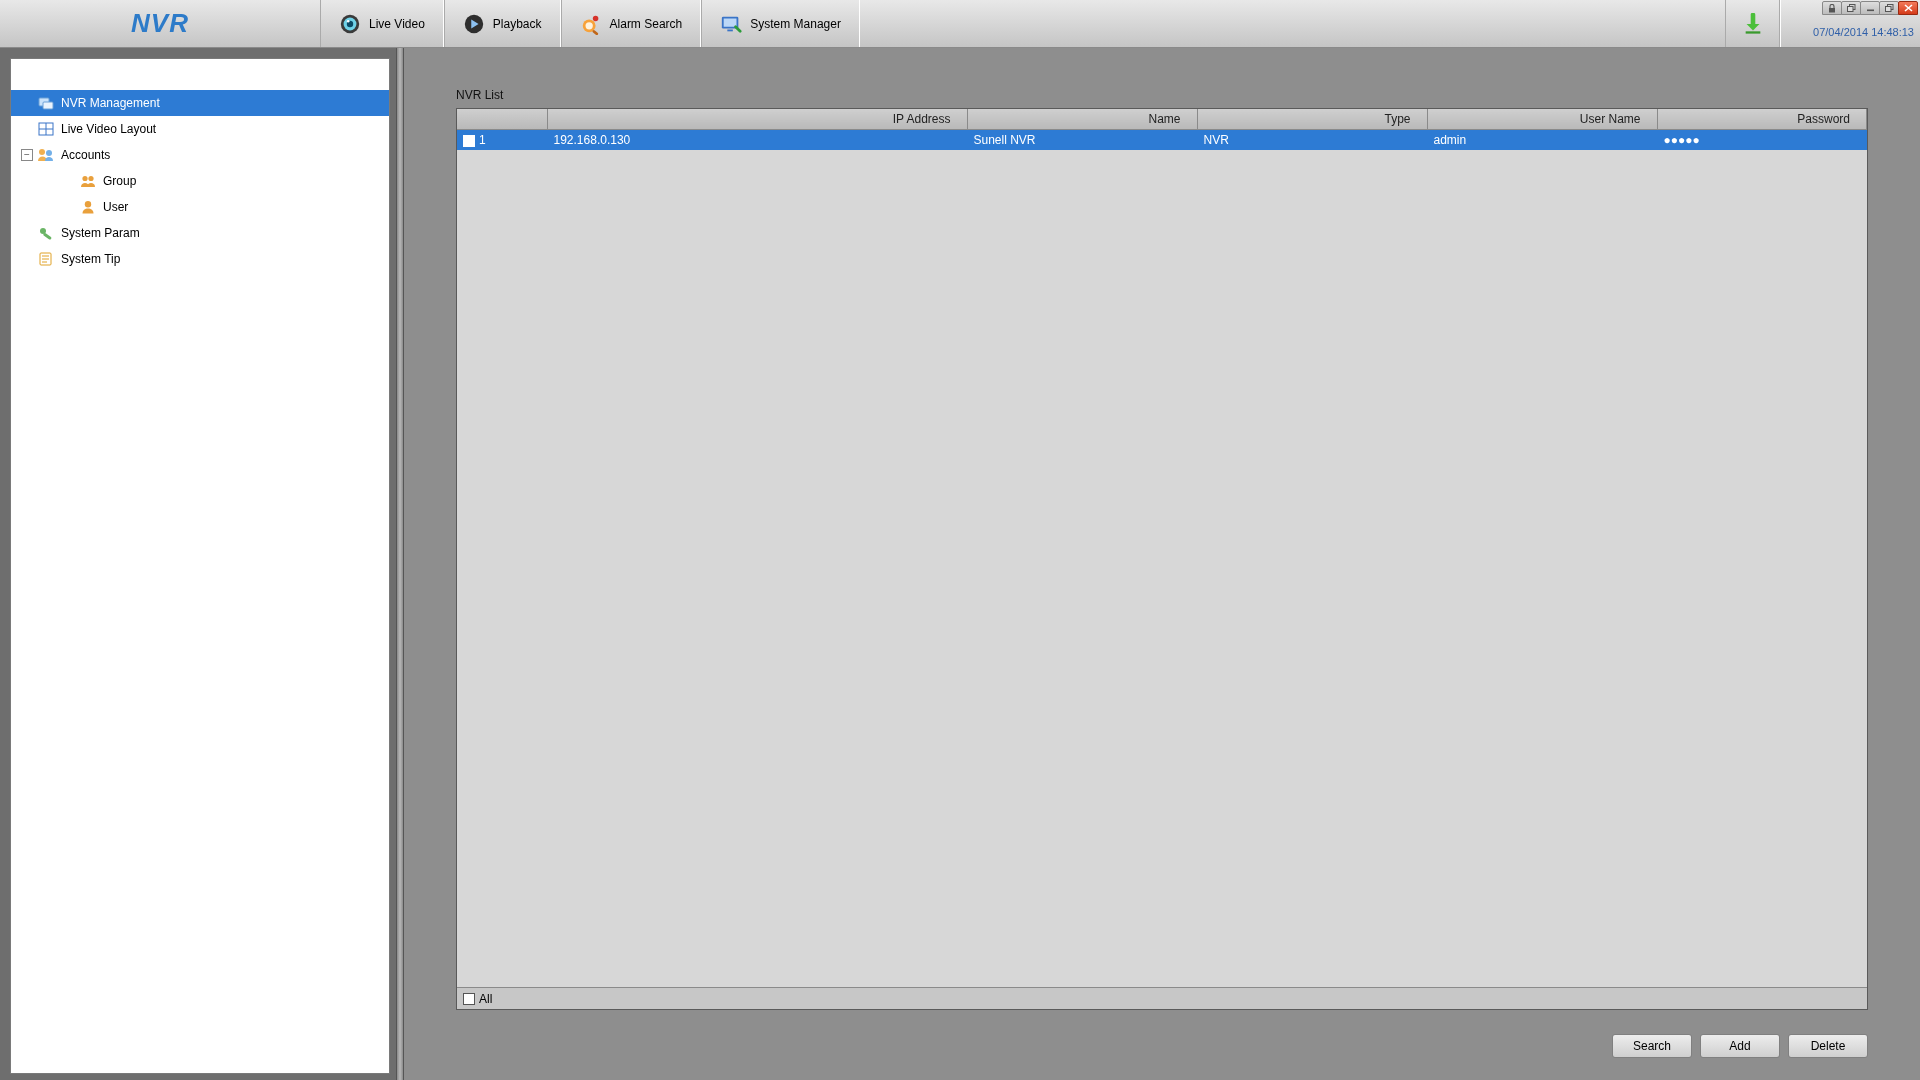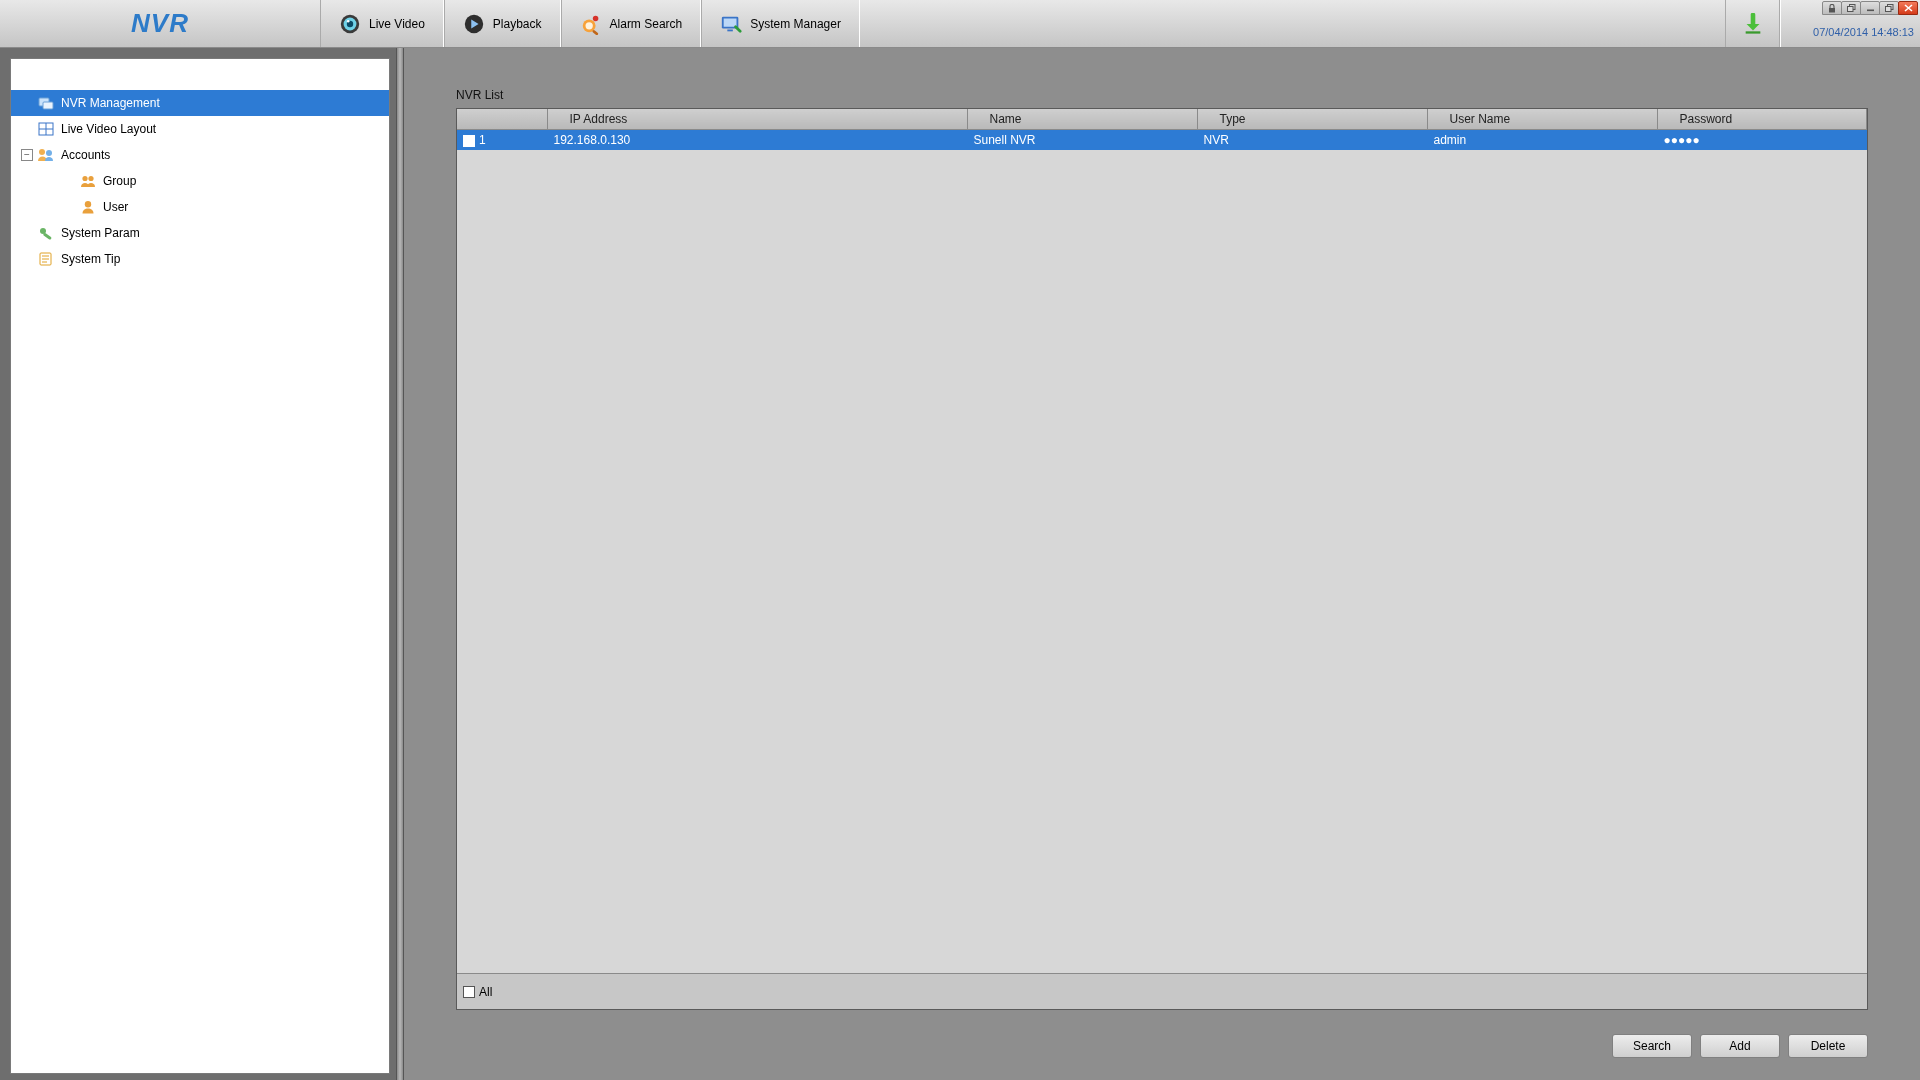--- a/index.html
+++ b/index.html
@@ -31,35 +31,35 @@
   .expando{width:12px;height:12px;border:1px solid #888;background:#fff;color:#555;font-size:10px;line-height:10px;text-align:center;margin-right:4px;flex-shrink:0;}
   .expando-spacer{width:16px;flex-shrink:0;}
   .line-icon{width:12px;height:26px;flex-shrink:0;}
   .tree-icon{width:18px;height:16px;margin-right:6px;display:inline-flex;align-items:center;justify-content:center;flex-shrink:0;}
   .tree-label{white-space:nowrap;}
   .splitter{width:8px;background:linear-gradient(to right,#8a8a8a,#b9b9b9,#8a8a8a);border-left:1px solid #555;border-right:1px solid #555;cursor:col-resize;}
   .content{flex:1;background:#8e8e8e;padding:40px 52px 22px 52px;display:flex;flex-direction:column;min-width:0;}
   .table-title{color:#111;margin-bottom:6px;}
   .table-wrap{flex:1;border:1px solid #5a5a5a;background:#d7d7d7;display:flex;flex-direction:column;min-height:0;}
   table{border-collapse:collapse;width:100%;table-layout:fixed;}
-  thead th{background:linear-gradient(#cfcfcf,#b9b9b9);border-right:1px solid #8a8a8a;border-bottom:1px solid #8a8a8a;text-align:left;font-weight:normal;padding:3px 22px;height:20px;color:#222;}
+  thead th{background:linear-gradient(#cfcfcf,#b9b9b9);border-right:1px solid #8a8a8a;border-bottom:1px solid #8a8a8a;text-align:right;font-weight:normal;padding:3px 16px;height:20px;color:#222;}
   tbody td{padding:3px 6px;height:20px;border-right:1px solid transparent;}
   tr.selected-row td{background:#2d7bd4;color:#fff;}
   .col-chk{width:90px;}
   .col-ip{width:420px;}
   .col-name{width:230px;}
   .col-type{width:230px;}
   .col-user{width:230px;}
   .col-pass{}
   .chk{width:12px;height:12px;border:1px solid #555;background:#fff;display:inline-block;position:relative;vertical-align:middle;margin-right:4px;}
   .chk.checked::after{content:"✓";position:absolute;left:0;top:-3px;font-size:12px;color:#1a4e9a;}
   tr.selected-row .chk{border-color:#fff;}
   tr.selected-row .chk.checked::after{color:#fff;}
   .table-body{flex:1;overflow:auto;}
-  .all-row{height:36px;display:flex;align-items:center;padding-left:6px;border-top:1px solid #8a8a8a;background:#c7c7c7;}
+  .all-row{height:22px;display:flex;align-items:center;padding-left:6px;border-top:1px solid #8a8a8a;background:#c7c7c7;}
   .btn-row{display:flex;justify-content:flex-end;gap:8px;margin-top:24px;}
   .btn{width:80px;height:24px;background:linear-gradient(#ededed,#cfcfcf);border:1px solid #808080;border-radius:3px;cursor:pointer;font-size:12px;}
   
   svg{display:block;}
 </style>
 </head>
 <body>
 
 <div class="app">
 

